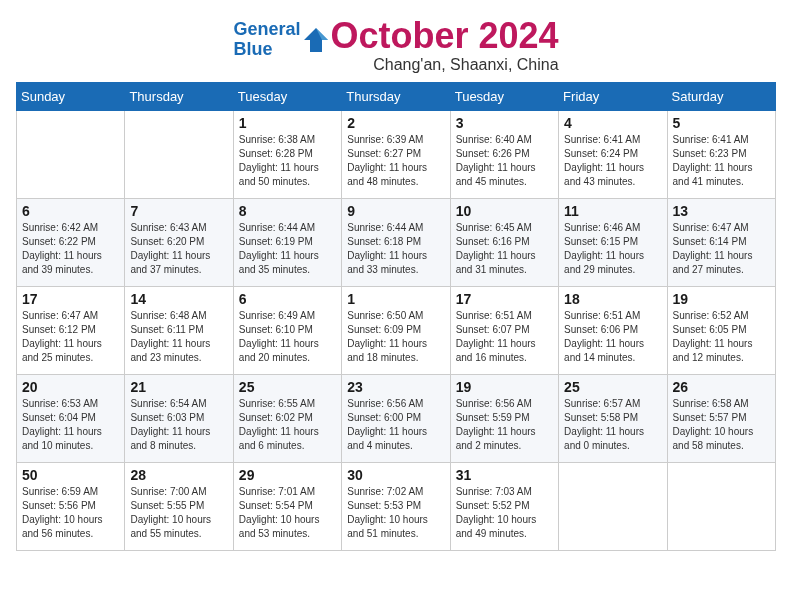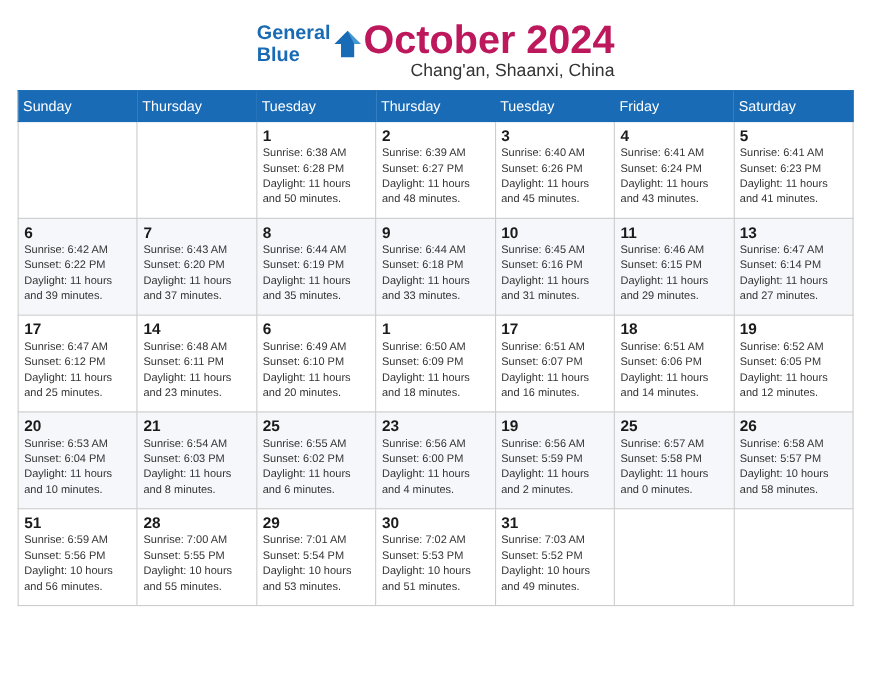--- a/index.html
+++ b/index.html
@@ -235,21 +235,21 @@
           <span class="day-num">25</span>
           <div class="day-detail">Sunrise: 6:57 AM<br>Sunset: 5:58 PM<br>Daylight: 11 hours and 0 minutes.</div>
         </td>
         <td>
           <span class="day-num">26</span>
           <div class="day-detail">Sunrise: 6:58 AM<br>Sunset: 5:57 PM<br>Daylight: 10 hours and 58 minutes.</div>
         </td>
       </tr>
       <tr>
         <td>
-          <span class="day-num">51</span>
+          <span class="day-num">50</span>
           <div class="day-detail">Sunrise: 6:59 AM<br>Sunset: 5:56 PM<br>Daylight: 10 hours and 56 minutes.</div>
         </td>
         <td>
           <span class="day-num">28</span>
           <div class="day-detail">Sunrise: 7:00 AM<br>Sunset: 5:55 PM<br>Daylight: 10 hours and 55 minutes.</div>
         </td>
         <td>
           <span class="day-num">29</span>
           <div class="day-detail">Sunrise: 7:01 AM<br>Sunset: 5:54 PM<br>Daylight: 10 hours and 53 minutes.</div>
         </td>

